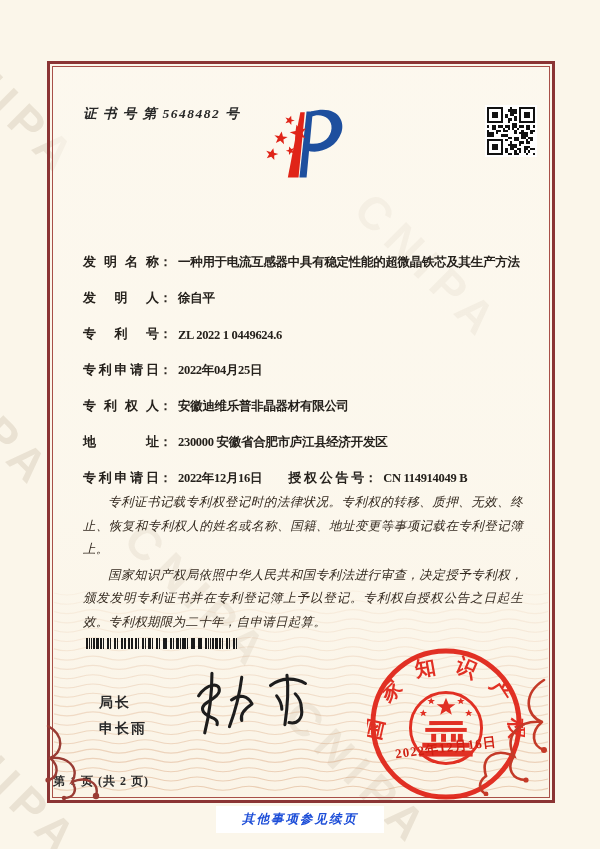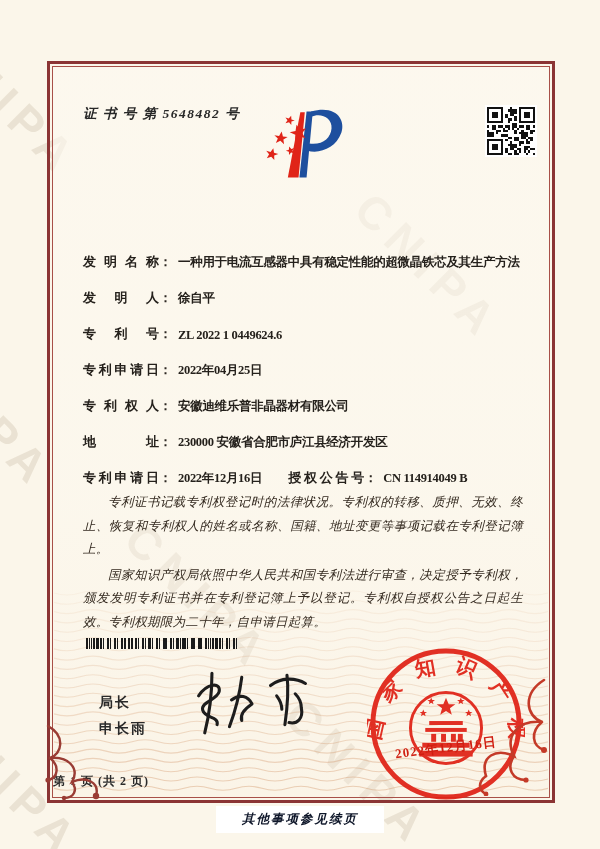--- a/index.html
+++ b/index.html
@@ -70,21 +70,21 @@
     text-align:center;color:#d01f12;font-size:13px;font-weight:bold;letter-spacing:1px;
     transform:rotate(-7deg);
   }
   .page-num{
     position:absolute;left:0;top:706px;width:100%;
     font-size:12px;letter-spacing:1px;color:#2a2a2a;font-weight:bold;
   }
   .note-chip{
     position:absolute;left:50%;top:806px;transform:translateX(-50%);z-index:4;
     background:#ffffff;padding:5px 26px;
-    font-size:12.5px;font-weight:bold;font-style:italic;letter-spacing:2px;color:#0f172a;
+    font-size:12.5px;font-weight:bold;font-style:italic;letter-spacing:2px;color:#1d4ed8;
   }
   .flourish{position:absolute;z-index:4;pointer-events:none;}
   .fl-bl{left:44px;top:722px;}
   .fl-br{left:452px;top:676px;}
 </style>
 </head>
 <body>
 
 <div class="page">
 

